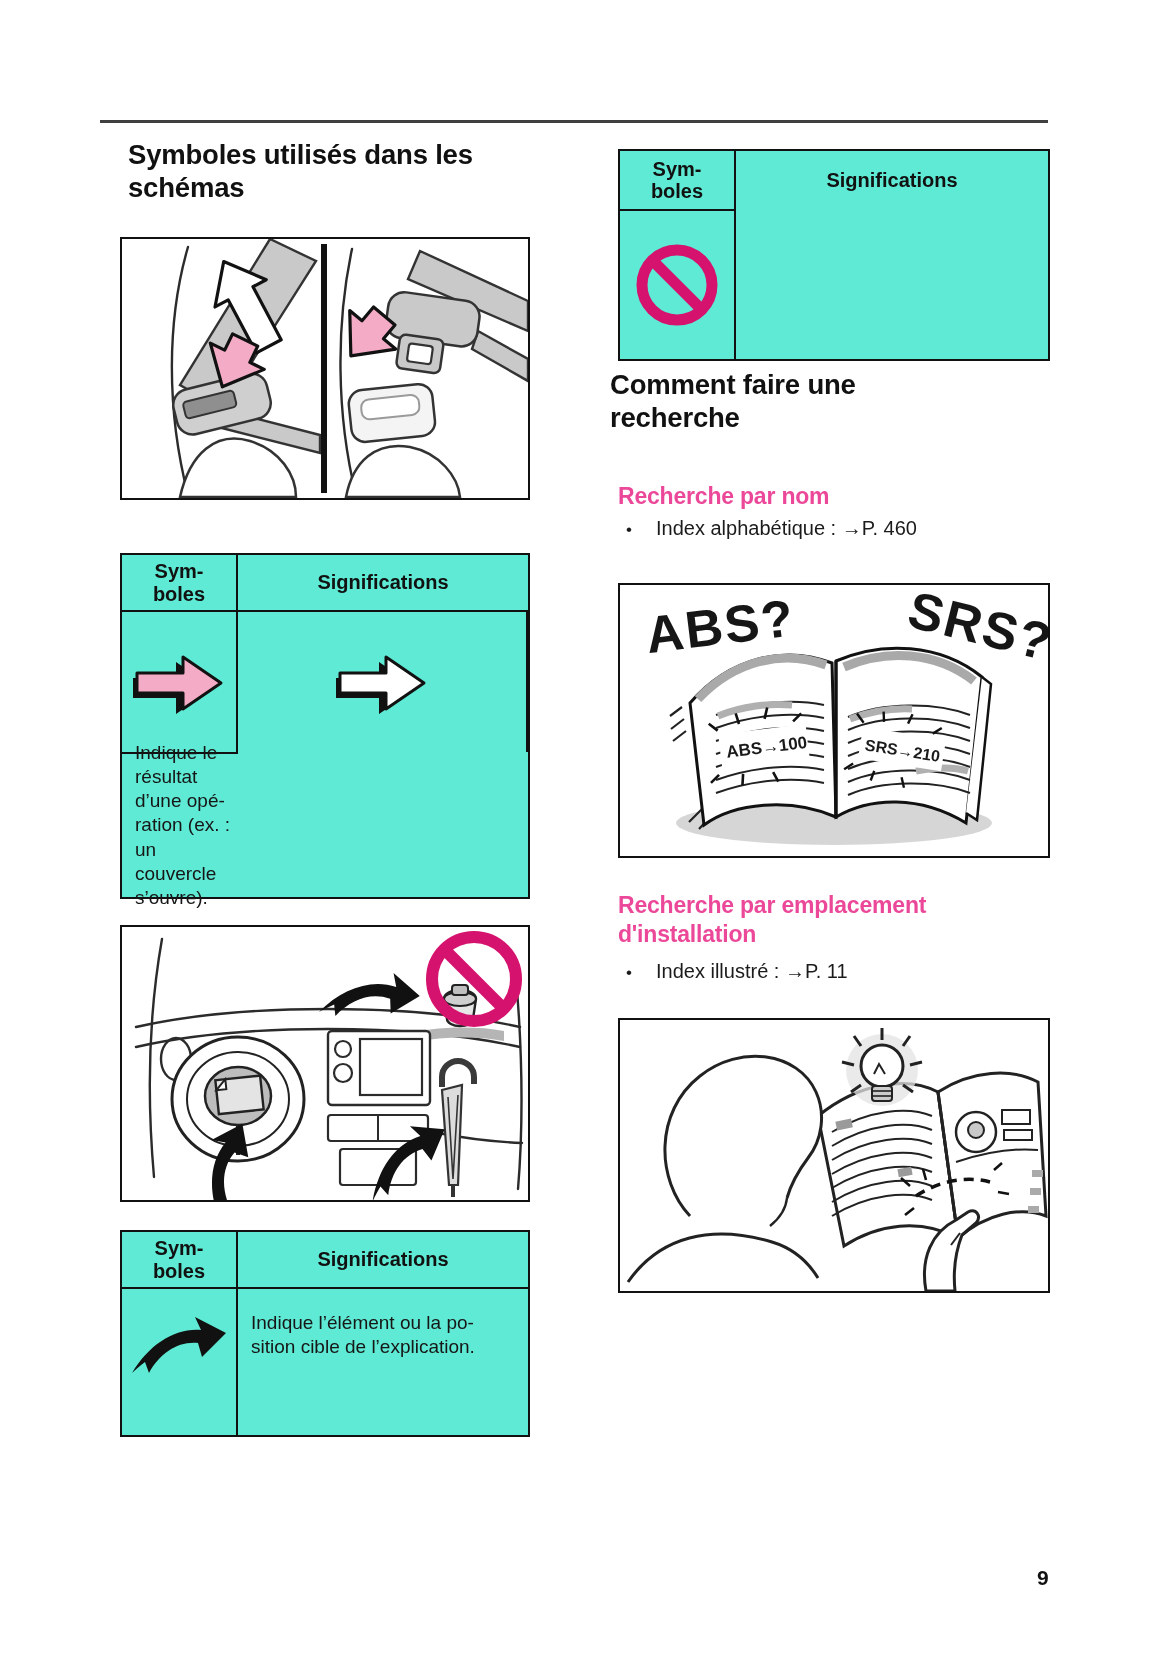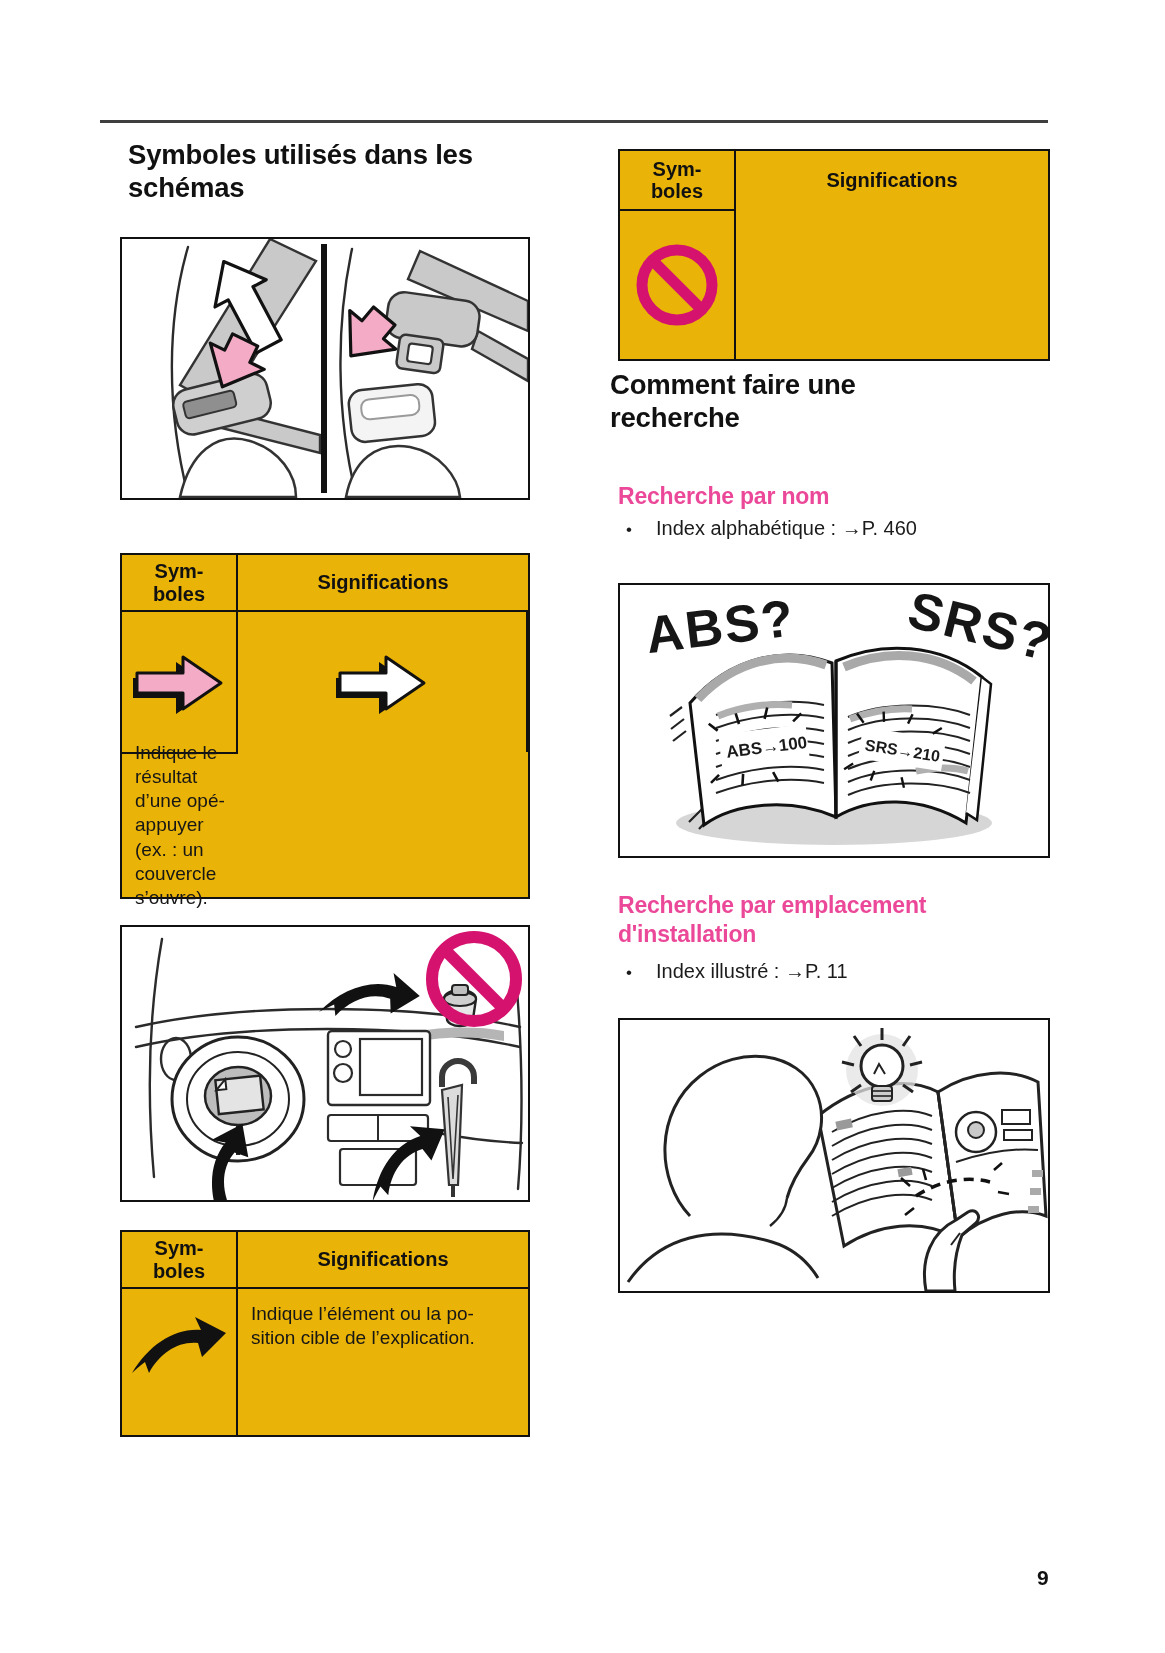--- a/index.html
+++ b/index.html
@@ -6,21 +6,21 @@
   body{
     width:1165px;height:1653px;position:relative;background:#ffffff;
     font-family:"Liberation Sans",sans-serif;color:#161616;overflow:hidden;
   }
   .rule{position:absolute;background:#3f3f3f;}
   .h1{position:absolute;font-size:27.5px;font-weight:700;line-height:1.2;white-space:pre-line;color:#111;letter-spacing:-.2px;}
   .h2{position:absolute;font-size:23px;font-weight:700;line-height:1.28;white-space:pre-line;color:#ec4899;letter-spacing:-.2px;}
   .bullet{position:absolute;font-size:20px;color:#1b1b1b;display:flex;align-items:flex-start;}
   .bullet .mk{width:30px;padding-left:6px;font-size:17px;line-height:1.5;}
   .fig{position:absolute;border:2px solid #111;background:#fff;box-sizing:border-box;overflow:hidden;}
-  .sym-table{position:absolute;display:grid;border:2px solid #111;background:#eab308;box-sizing:border-box;}
+  .sym-table{position:absolute;display:grid;border:2px solid #111;background:#5eead4;box-sizing:border-box;}
   .cell{display:flex;align-items:center;justify-content:center;box-sizing:border-box;min-width:0;}
   .cell.symcol{border-right:2px solid #111;}
   .cell.bt{border-top:2px solid #111;}
   .cell.hdr span{display:block;text-align:center;font-weight:700;font-size:20px;line-height:1.12;white-space:pre-line;color:#111;}
   .cell.txt{justify-content:flex-start;padding:10px 5px 10px 13px;}
   .cell.txt span{font-size:19px;line-height:1.27;white-space:pre-line;}
   .cell.txt b{font-weight:700;}
   .pagenum{position:absolute;font-size:21px;font-weight:700;color:#111;}
   svg text{font-family:"Liberation Sans",sans-serif;}
   .ln{fill:none;stroke:#2b2b2b;stroke-width:2.4;stroke-linecap:round;}
@@ -89,21 +89,21 @@
   </div>
 
   <div class="cell symcol bt">
     <svg width="92" height="66" viewBox="0 0 92 66">
       <polygon points="0,24 46,24 46,8 84,34 46,60 46,44 0,44" transform="translate(-3,5)" fill="#111"></polygon>
       <polygon points="4,24 50,24 50,8 88,34 50,60 50,44 4,44" fill="#ffffff" stroke="#111" stroke-width="3" stroke-linejoin="round"></polygon>
     </svg>
   </div>
   <div class="cell txt bt">
       <span>Indique le résultat d’une opé-
-appuyer (ex. : un couvercle
+ration (ex. : un couvercle
 s’ouvre).</span>
     </div>
 </div>
 
 <div class="fig" style="left:120px;top:925px;width:410px;height:277px;">
   <svg width="406" height="273" viewBox="0 0 406 273">
     <defs>
       <path id="swoosh" d="M3,58 C20,30 45,13 72,15 L66,2 L97,18 L73,42 L69,28 C49,26 31,38 20,58 L16,47 C11,51 7,54 3,58 Z"></path>
     </defs>
     <path class="ln" d="M40,12 C28,80 24,160 32,250"></path>
@@ -161,21 +161,21 @@
 boles</span>
     </div>
   <div class="cell hdr">
       <span>Significations</span>
     </div>
   <div class="cell symcol bt" style="align-items:flex-start;padding-top:26px;">
     <svg width="100" height="62" viewBox="0 0 100 62">
       <path d="M3,58 C20,30 45,13 72,15 L66,2 L97,18 L73,42 L69,28 C49,26 31,38 20,58 L16,47 C11,51 7,54 3,58 Z" fill="#111"></path>
     </svg>
   </div>
-  <div class="cell txt bt" style="align-items:flex-start;padding-top:13px;">
+  <div class="cell txt bt" style="align-items:flex-start;padding-top:22px;">
       <span>Indique l’élément ou la po-
 sition cible de l’explication.</span>
     </div>
 </div>
 
 <div class="sym-table" style="left:618px;top:149px;width:432px;grid-template-columns:116px 1fr;grid-template-rows:58px 150px;">
   <div class="cell hdr symcol">
       <span>Sym-
 boles</span>
     </div>

